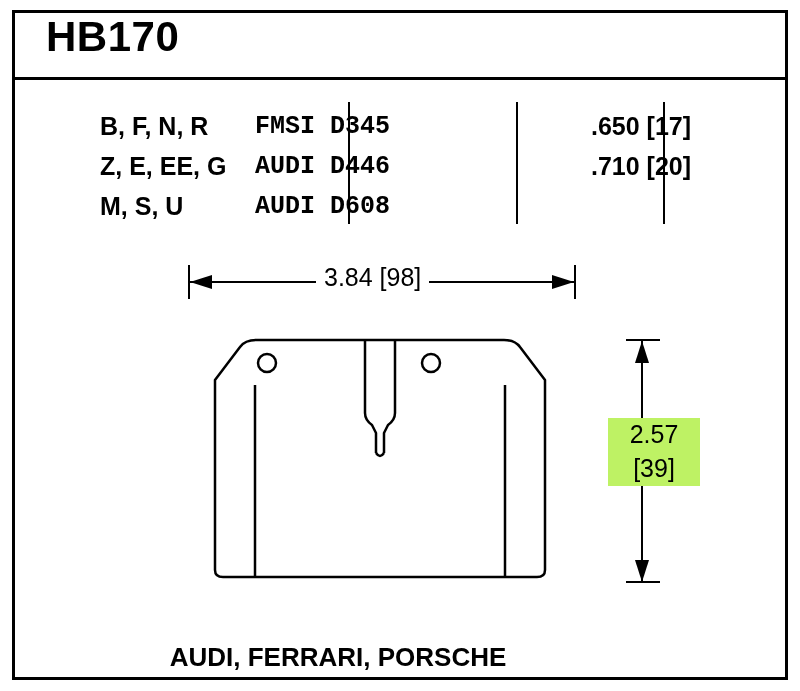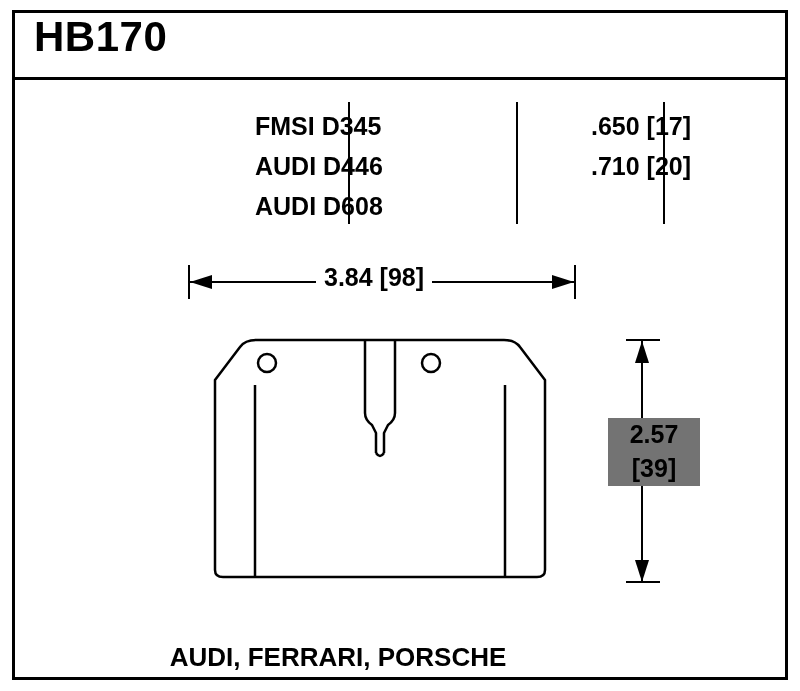--- a/index.html
+++ b/index.html
@@ -25,21 +25,21 @@
     left: 12px;
     top: 10px;
     width: 776px;
     height: 670px;
     border: 3px solid #000000;
     box-sizing: border-box;
   }
   
   .part-number {
     position: absolute;
-    left: 34px;
+    left: 46px;
     top: 16px;
     font-size: 42px;
     font-weight: bold;
     letter-spacing: 0.5px;
     line-height: 1;
     white-space: nowrap;
   }
   
   .rule-top {
     position: absolute;
@@ -56,21 +56,21 @@
     top: 100px;
     width: 610px;
     height: 128px;
   }
   .spec-col {
     position: absolute;
     top: 0;
     height: 128px;
   }
   .col-compounds { left: 0px;   width: 140px; }
-  .col-fmsi      { left: 155px; width: 260px; }
+  .col-fmsi      { left: 155px; width: 260px; font-family: Liberation Mono, monospace; }
   .col-thickness { left: 491px; width: 145px; }
 
   .vrule {
     position: absolute;
     top: 2px;
     width: 2px;
     height: 122px;
     background: #000000;
   }
   .vrule-1 { left: 248px; }
@@ -112,21 +112,21 @@
   }
   .arrow-left  { border-right: 22px solid #000000; }
   .arrow-right { border-left: 22px solid #000000; }
   .aw-left  { left: 190px; top: 275px; }
   .aw-right { left: 552px; top: 275px; }
   .dim-width-label {
     position: absolute;
     left: 316px;
     top: 265px;
     font-size: 25px;
-    font-weight: bold;
+    font-weight: normal;
     background: #ffffff;
     padding: 0 8px;
     white-space: nowrap;
     line-height: 1;
   }
 
   
   .dim-height-line {
     position: absolute;
     left: 641px;
@@ -147,23 +147,23 @@
   .arrow-down { border-top: 22px solid #000000; }
   .ah-top    { left: 635px; top: 341px; }
   .ah-bottom { left: 635px; top: 560px; }
   .dim-height-label {
     position: absolute;
     left: 608px;
     top: 418px;
     width: 92px;
     text-align: center;
     font-size: 25px;
-    font-weight: bold;
+    font-weight: normal;
     line-height: 1.35;
-    background: #737373;
+    background: #bef264;
   }
 
   
   .pad-svg {
     position: absolute;
     left: 160px;
     top: 325px;
     width: 440px;
     height: 275px;
   }
@@ -190,20 +190,25 @@
   <div class="part-number">HB170</div>
 
   <div class="rule-top"></div>
 
   <div class="spec-table">
 
     <div class="vrule vrule-1"></div>
     <div class="vrule vrule-2"></div>
     <div class="vrule vrule-3"></div>
 
+    <div class="spec-col col-compounds">
+      <div class="spec-line r1">B, F, N, R</div>
+      <div class="spec-line r2">Z, E, EE, G</div>
+      <div class="spec-line r3">M, S, U</div>
+    </div>
 
     <div class="spec-col col-fmsi">
       <div class="spec-line r1">FMSI D345</div>
       <div class="spec-line r2">AUDI D446</div>
       <div class="spec-line r3">AUDI D608</div>
     </div>
 
     <div class="spec-col col-thickness">
       <div class="spec-line r1">.650 [17]</div>
       <div class="spec-line r2">.710 [20]</div>

